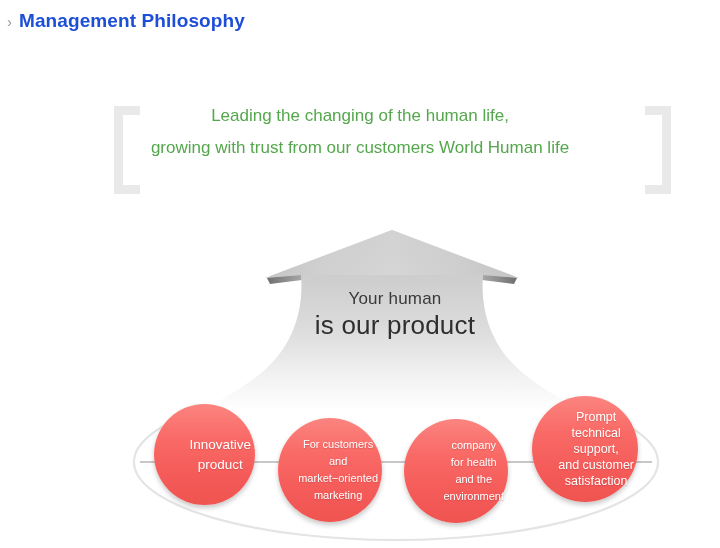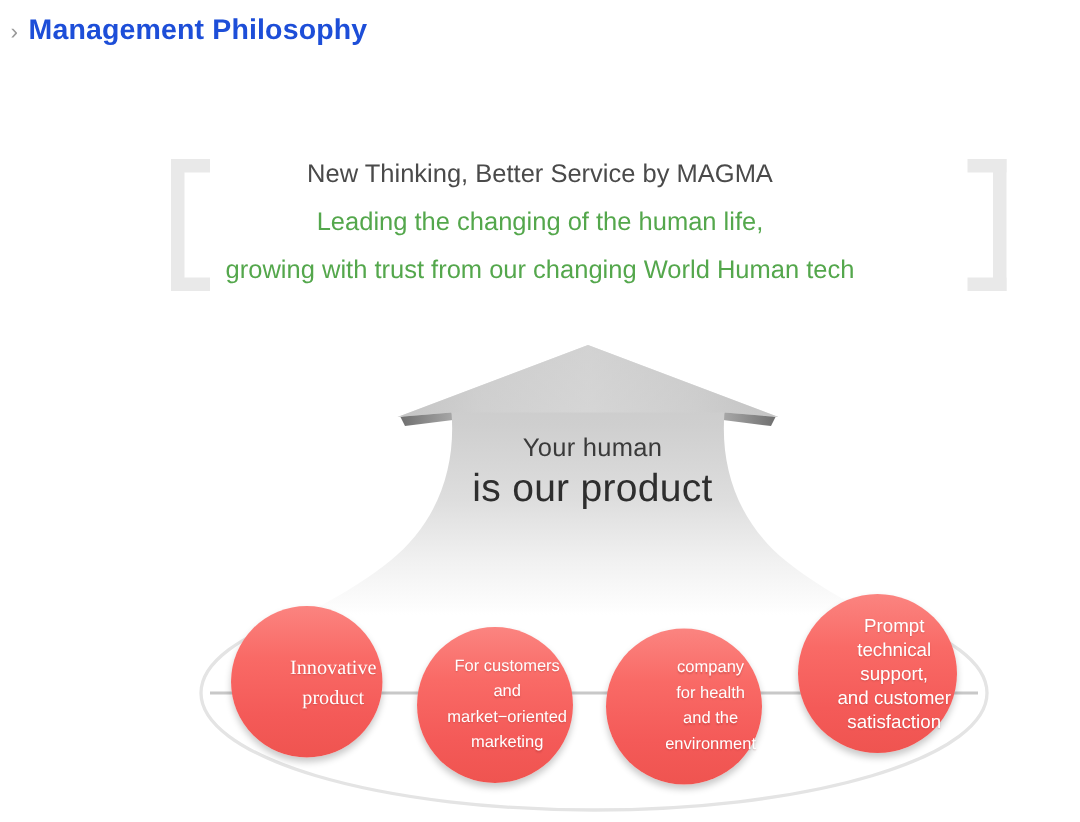--- a/index.html
+++ b/index.html
@@ -143,42 +143,41 @@
     background: linear-gradient(to bottom, #fb8480 0%, #f96a66 34%, #f45a58 72%, #ef5450 100%);
     box-shadow: 0 3px 5px rgba(0,0,0,0.22);
     box-sizing: border-box;
   }
   .circle-label {
     font-size: 11px;
     line-height: 17px;
     padding: 0 4px;
     text-shadow: 0 1px 1px rgba(120,30,30,0.25);
   }
-  .circle-1 { left: 154px; top: 404px; width: 101px; height: 101px; font-family: Liberation Serif, serif; }
+  .circle-1 { left: 154px; top: 404px; width: 101px; height: 101px; }
   .circle-2 { left: 278px; top: 418px; width: 104px; height: 104px; }
   .circle-3 { left: 404px; top: 419px; width: 104px; height: 104px; }
   .circle-4 { left: 532px; top: 396px; width: 106px; height: 106px; }
   .circle-1 .circle-label { font-size: 13.5px; line-height: 20px; }
   .circle-4 .circle-label { font-size: 12.5px; line-height: 16px; }
 </style>
 </head>
 <body>
 
 <div class="page-heading">
   <span class="heading-chevron">›</span>
   <span class="heading-title">Management Philosophy</span>
 </div>
 
 <div class="slogan-block">
   <div class="bracket bracket-left"></div>
   <div class="bracket bracket-right"></div>
   <div class="slogan-lines">
-    <div class="slogan-line slogan-line-1">New Thinking, Better Service by MAGMA</div>
     <div class="slogan-line slogan-line-2">Leading the changing of the human life,</div>
-    <div class="slogan-line slogan-line-3">growing with trust from our changing World Human tech</div>
+    <div class="slogan-line slogan-line-3">growing with trust from our customers World Human life</div>
   </div>
 </div>
 
 <div class="ellipse-wrap">
   <svg class="ellipse-svg" viewBox="0 0 720 208" xmlns="http://www.w3.org/2000/svg">
     <ellipse cx="396" cy="122" rx="262" ry="78" fill="none" stroke="#e4e4e4" stroke-width="2.2"></ellipse>
     <line x1="140" y1="122" x2="652" y2="122" stroke="#c8c8c8" stroke-width="2"></line>
   </svg>
 </div>
 

